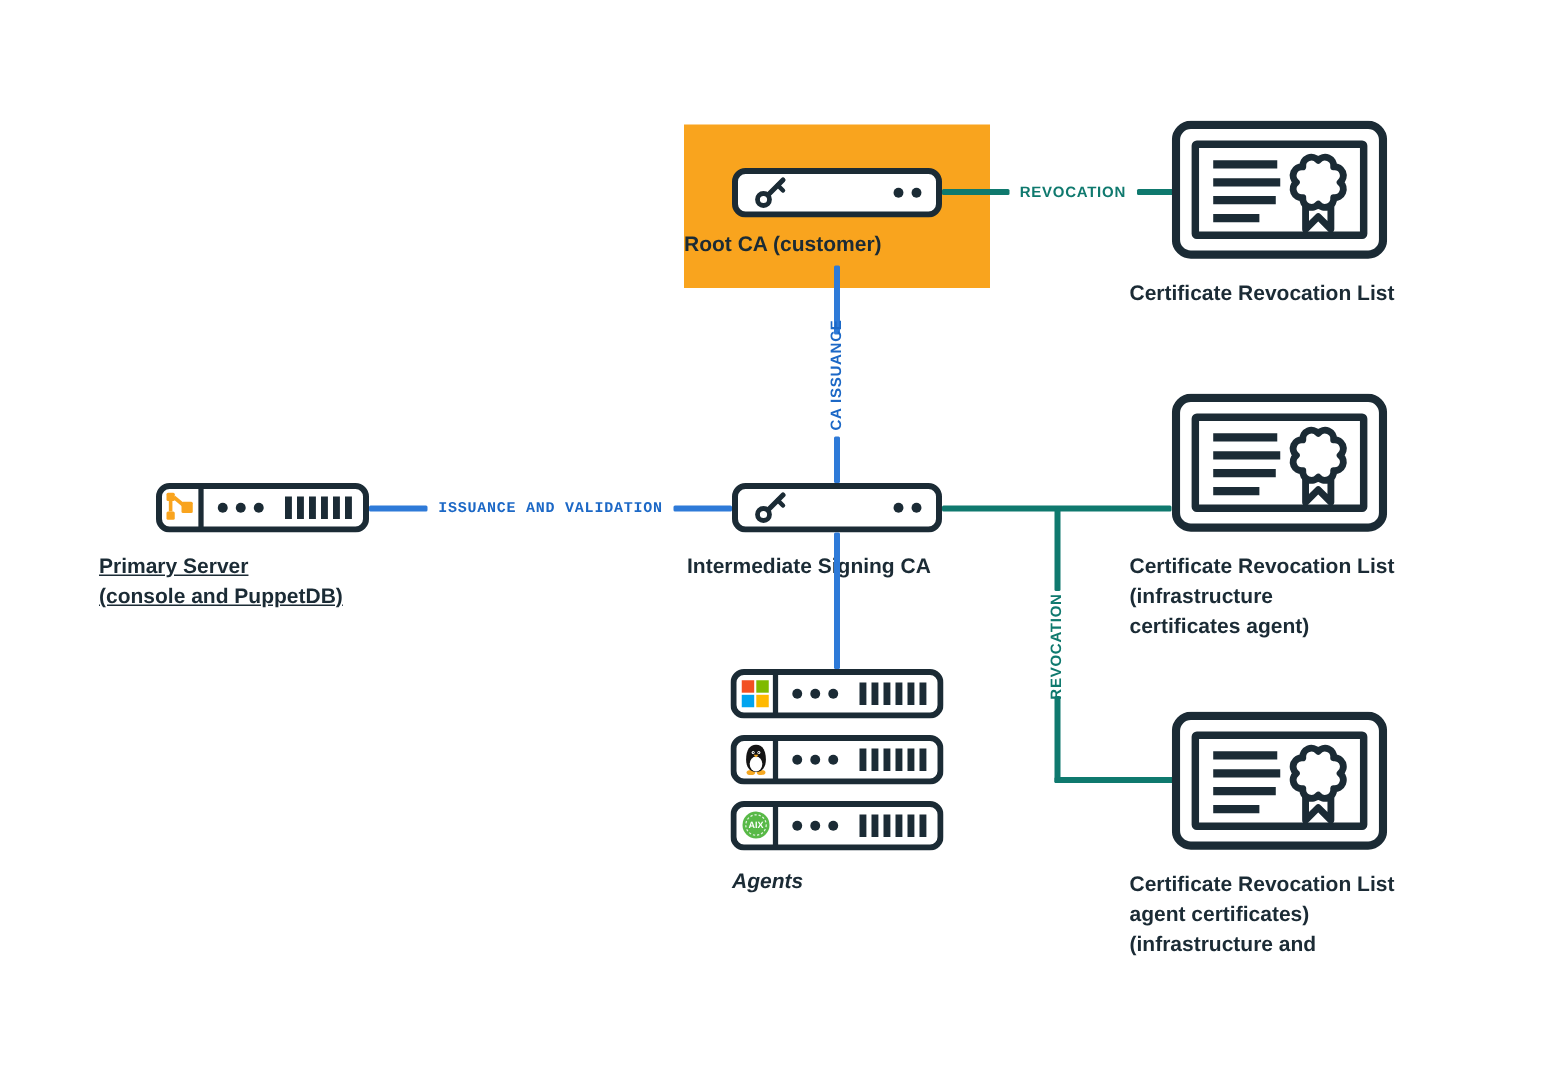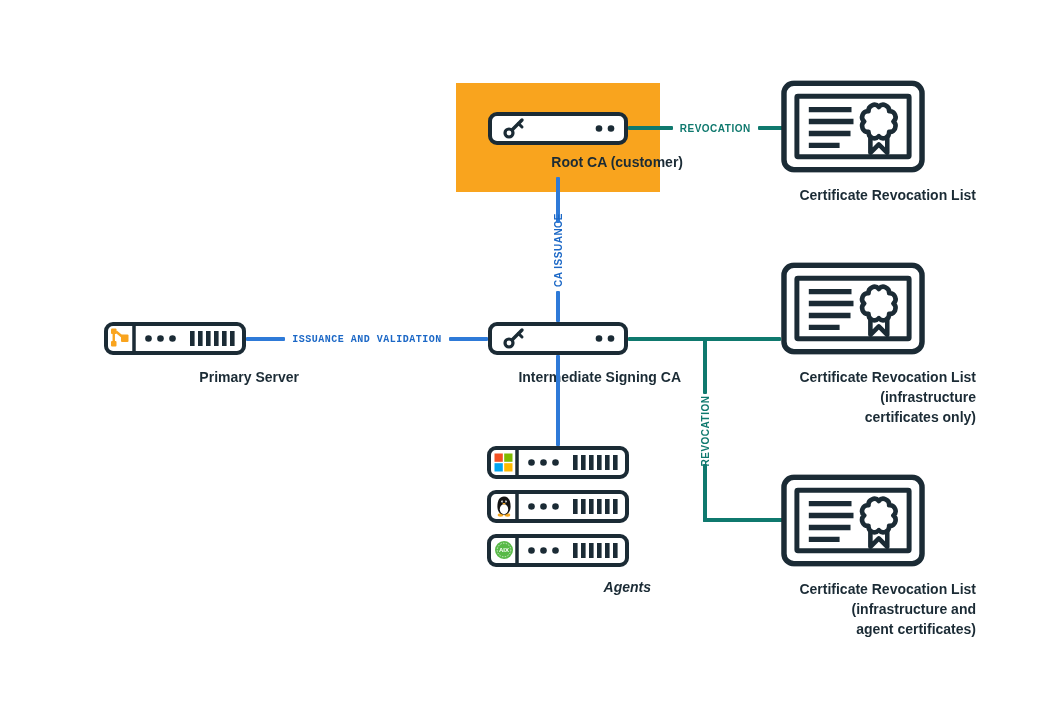--- a/index.html
+++ b/index.html
@@ -3,21 +3,21 @@
 <meta charset="utf-8">
 <style>
   :root{
     --orange:#F9A41E; --ink:#1B2B35; --blue:#2E7AD8; --blue-text:#1C68C6; --teal:#0F796E;
   }
   html,body{margin:0;padding:0;background:#fff;}
   #canvas{position:relative;width:1045px;height:717px;background:#fff;overflow:hidden;
           font-family:"Liberation Sans",sans-serif;}
   .abs{position:absolute;}
   .node-label{position:absolute;font-weight:700;font-size:14px;line-height:20px;
-              color:var(--ink);text-align:right;padding-left:23px;}
+              color:var(--ink);text-align:left;}
   .conn-label{font-weight:700;font-size:10px;letter-spacing:.05em;white-space:nowrap;}
   .teal-col{color:var(--teal);} .blue-col{color:var(--blue-text);}
   .hconn{position:absolute;display:flex;align-items:center;gap:7px;height:16px;}
   .hconn .seg{height:4px;border-radius:1px;}
   .seg-teal{background:var(--teal);} .seg-blue{background:var(--blue);}
   .vline{position:absolute;width:4px;border-radius:1px;}
   .vconn{position:absolute;width:4px;}
   .vconn .vseg{position:absolute;left:0;width:4px;border-radius:1px;}
   .vconn .vlabel{position:absolute;top:50%;left:50%;
                  transform:translate(-50%,-50%) rotate(-90deg);}
@@ -98,22 +98,23 @@
   <svg class="abs" style="left:104px;top:322px;color:var(--ink);" width="142" height="33" viewBox="0 0 142 33">
     <use href="#sym-rack" xlink:href="#sym-rack"></use>
   </svg>
   <svg class="abs" style="left:109px;top:327px;" width="22" height="22" viewBox="0 0 22 22">
     <rect x="2" y="1.5" width="5.5" height="5.5" rx="1" fill="var(--orange)"></rect>
     <rect x="2" y="14" width="5.5" height="5.5" rx="1" fill="var(--orange)"></rect>
     <rect x="12" y="7.5" width="7.5" height="7.5" rx="1" fill="var(--orange)"></rect>
     <line x1="4.75" y1="7" x2="4.75" y2="14" stroke="var(--orange)" stroke-width="2.4"></line>
     <line x1="7" y1="4.5" x2="13" y2="9.5" stroke="var(--orange)" stroke-width="2.4"></line>
   </svg>
-  <div class="node-label" style="left:86px;top:367px;width:190px;">
+  <div class="node-label" style="left:66px;top:367px;width:190px;text-decoration:underline;">
     <div>Primary Server</div>
+    <div>(console and PuppetDB)</div>
   </div>
 
   <div class="hconn" style="left:246px;top:331px;width:242px;font-family:Liberation Mono, monospace;">
     <span class="seg seg-blue" style="flex:1;"></span>
     <span class="conn-label blue-col">ISSUANCE AND VALIDATION</span>
     <span class="seg seg-blue" style="flex:1;"></span>
   </div>
 
   <svg class="abs" style="left:488px;top:322px;color:var(--ink);" width="140" height="33" viewBox="0 0 140 33">
     <use href="#sym-keyserver" xlink:href="#sym-keyserver"></use>
@@ -127,30 +128,30 @@
     <span class="vseg seg-teal" style="bottom:0;height:58px;"></span>
   </div>
   <div class="hline seg-teal" style="left:703px;top:518px;width:81px;"></div>
 
   <svg class="abs" style="left:781px;top:262px;color:var(--ink);" width="144" height="93" viewBox="0 0 145 93">
     <use href="#sym-cert" xlink:href="#sym-cert"></use>
   </svg>
   <div class="node-label" style="left:753px;top:367px;width:200px;">
     <div>Certificate Revocation List</div>
     <div>(infrastructure</div>
-    <div>certificates only)</div>
+    <div>certificates agent)</div>
   </div>
 
   <svg class="abs" style="left:781px;top:474px;color:var(--ink);" width="144" height="93" viewBox="0 0 145 93">
     <use href="#sym-cert" xlink:href="#sym-cert"></use>
   </svg>
   <div class="node-label" style="left:753px;top:579px;width:200px;">
     <div>Certificate Revocation List</div>
+    <div>agent certificates)</div>
     <div>(infrastructure and</div>
-    <div>agent certificates)</div>
   </div>
 
   <div class="vline seg-blue" style="left:556px;top:355px;height:91px;"></div>
 
   <svg class="abs" style="left:487px;top:446px;color:var(--ink);" width="142" height="33" viewBox="0 0 142 33">
     <use href="#sym-rack" xlink:href="#sym-rack"></use>
   </svg>
   <svg class="abs" style="left:493px;top:452px;" width="21" height="21" viewBox="0 0 21 21">
     <rect x="1.5" y="1.5" width="8.3" height="8.3" fill="#F25022"></rect>
     <rect x="11.2" y="1.5" width="8.3" height="8.3" fill="#7FBA00"></rect>

